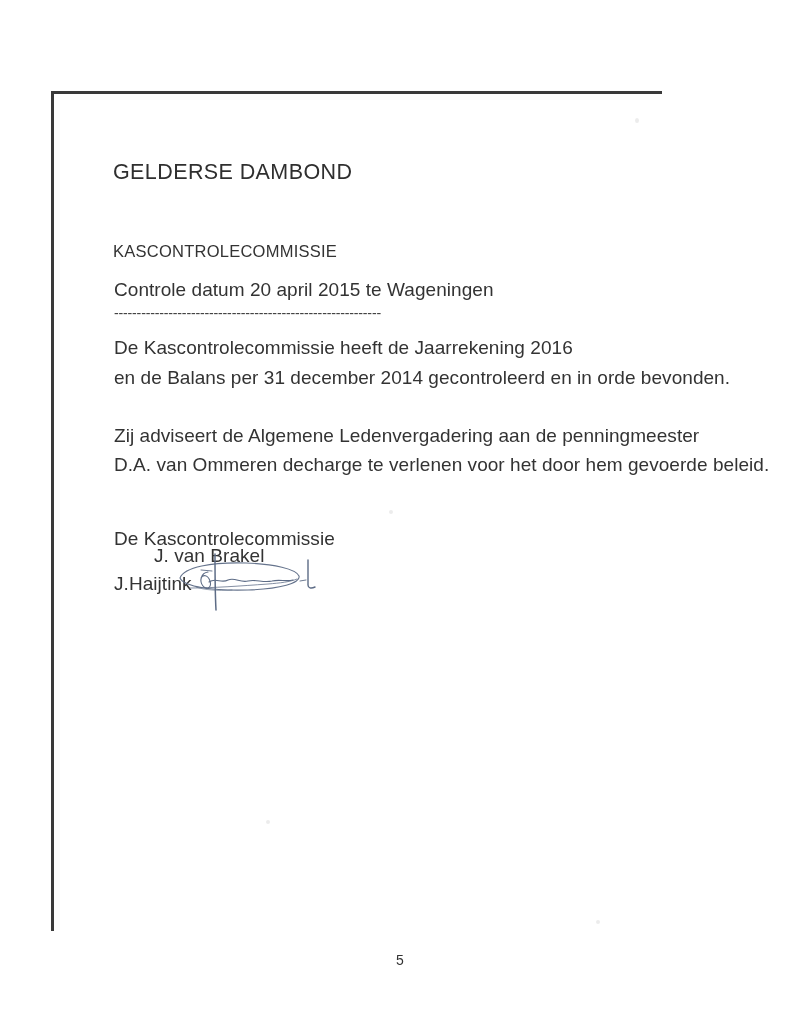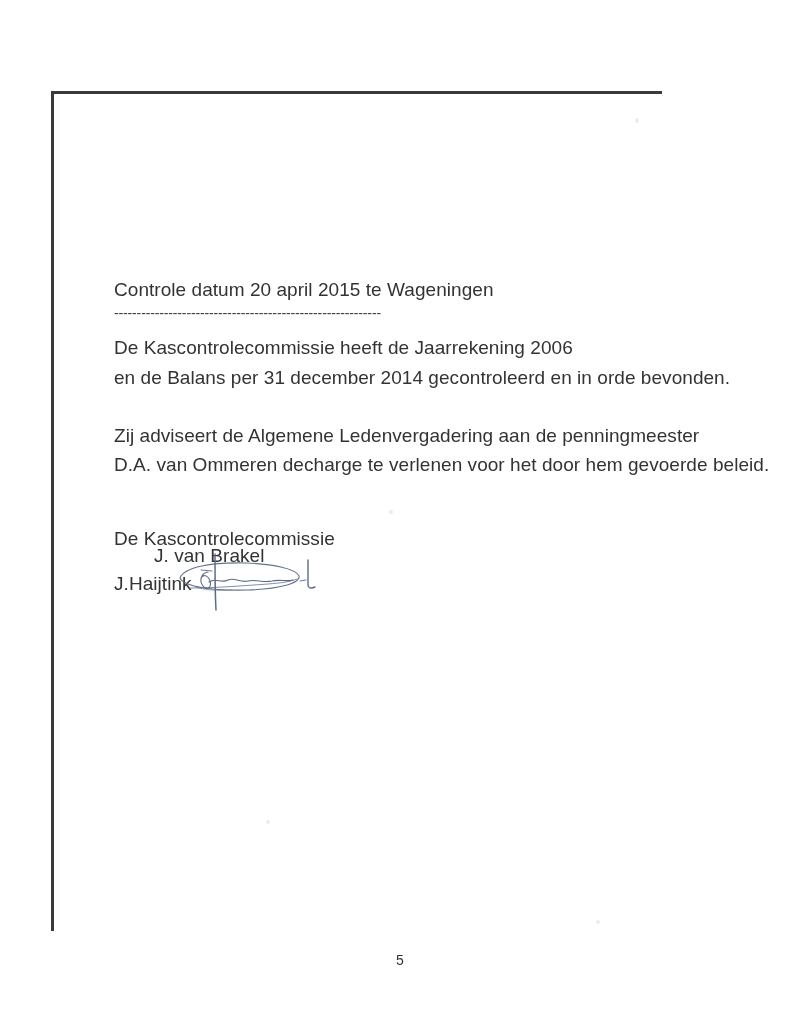--- a/index.html
+++ b/index.html
@@ -124,27 +124,29 @@
 <div id="page">
 
   <div class="edge-top"></div>
   <div class="edge-left"></div>
 
   <div class="speckle" style="left:635px; top:118px; width:4px; height:5px;"></div>
   <div class="speckle" style="left:389px; top:510px; width:4px; height:4px;"></div>
   <div class="speckle" style="left:266px; top:820px; width:4px; height:4px;"></div>
   <div class="speckle" style="left:596px; top:920px; width:4px; height:4px;"></div>
 
+  <div class="doc-title">GELDERSE DAMBOND</div>
 
+  <div class="section-title">KASCONTROLECOMMISSIE</div>
 
   <div class="body-line l-date">Controle datum 20 april 2015 te Wageningen</div>
 
   <div class="rule-line">-----------------------------------------------------------</div>
 
-  <div class="body-line l-stmt1">De Kascontrolecommissie heeft de Jaarrekening 2006</div>
+  <div class="body-line l-stmt1">De Kascontrolecommissie heeft de Jaarrekening 2016</div>
 
   <div class="body-line l-stmt2">en de Balans per 31 december 2014 gecontroleerd en in orde bevonden.</div>
 
   <div class="body-line l-adv1">Zij adviseert de Algemene Ledenvergadering aan de penningmeester</div>
 
   <div class="body-line l-adv2">D.A. van Ommeren decharge te verlenen voor het door hem gevoerde beleid.</div>
 
   <div class="body-line l-sign-head">De Kascontrolecommissie</div>
 
   <div class="body-line l-sign-a">J. van Brakel</div>

